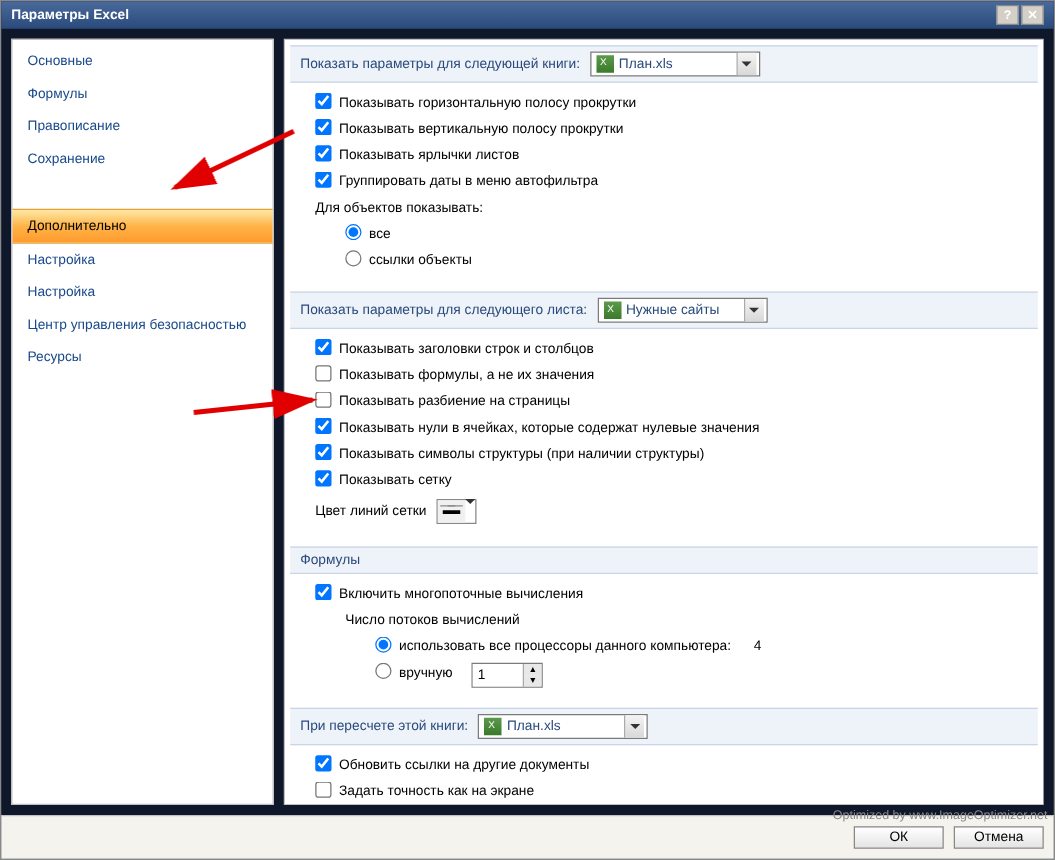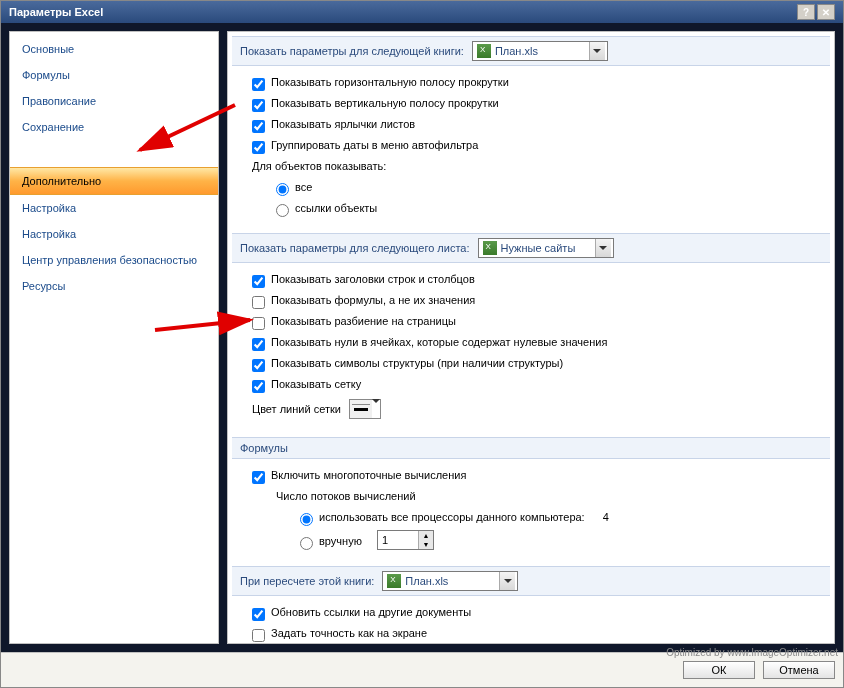--- a/index.html
+++ b/index.html
@@ -83,21 +83,21 @@
   color: #2a4a7c;
   display: flex;
   align-items: center;
   gap: 8px;
 }
 .group-body {
   padding: 6px 8px 6px 20px;
 }
 .opt-row {
   display: flex;
-  align-items: flex-end;
+  align-items: flex-start;
   gap: 6px;
   padding: 2px 0;
   line-height: 17px;
 }
 .opt-row.indent { padding-left: 24px; }
 .opt-row.indent2 { padding-left: 48px; }
 input[type=checkbox], input[type=radio] {
   margin: 0;
 }
 .static-label { color: #000; }

